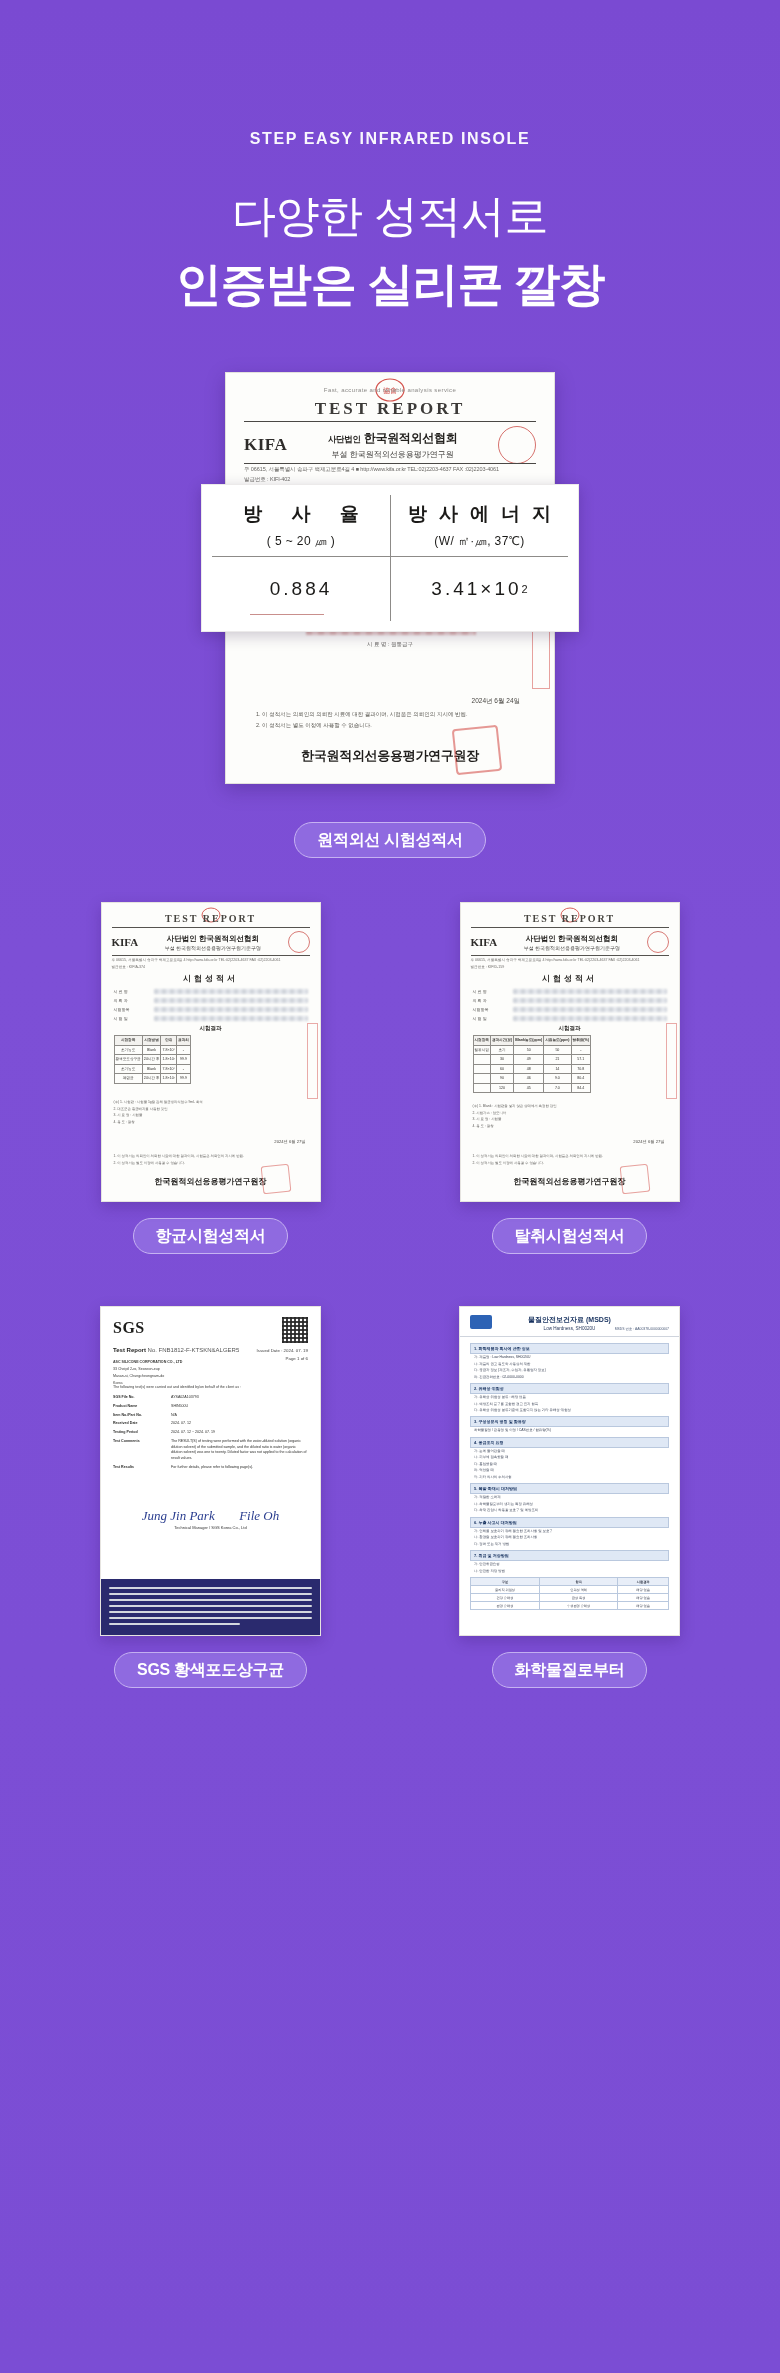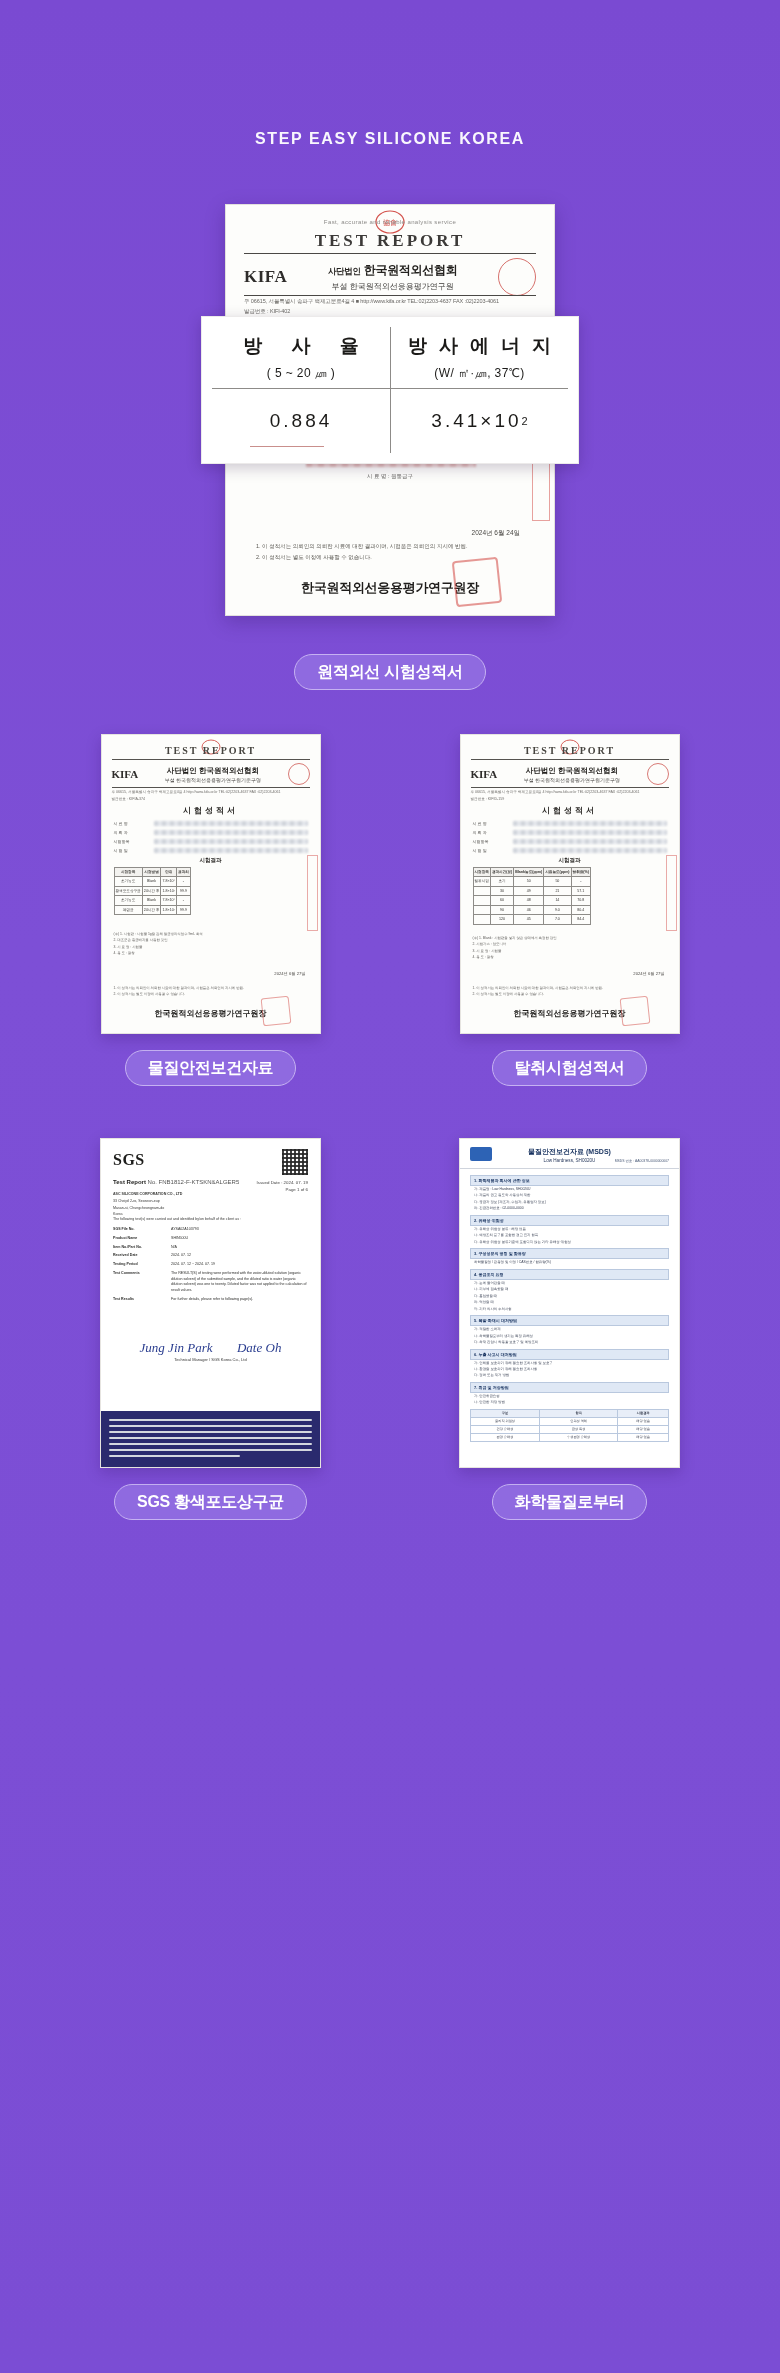--- a/index.html
+++ b/index.html
@@ -263,21 +263,25 @@
   .msds-tbl th { background: #e8eef8; font-weight: 700; }
 
   .footer-space { height: 30px; }
 </style>
 </head>
 <body>
 
 <div class="page">
 
   <div class="header">
-    <div class="eyebrow">STEP EASY SILICONE KOREA</div>
+    <div class="eyebrow">STEP EASY INFRARED INSOLE</div>
+    <div class="headline">
+      <span>다양한 성적서로</span>
+      <span class="bold">인증받은 실리콘 깔창</span>
+    </div>
   </div>
 
   <div class="hero-wrap">
     <div class="doc hero-doc">
 
       <svg class="stamp-top" viewBox="0 0 44 30">
         <ellipse cx="22" cy="13" rx="14" ry="11" fill="none" stroke="#d3504a" stroke-width="1.2"></ellipse>
         <text x="22" y="16" font-size="7" fill="#d3504a" text-anchor="middle" font-family="Liberation Serif, serif">協會</text>
       </svg>
 
@@ -470,21 +474,21 @@
         <div class="m-notes" style="top:250px;">
           <div>1. 이 성적서는 의뢰인이 의뢰한 시료에 대한 결과이며, 시험품은 의뢰인의 지시에 반됩.</div>
           <div>2. 이 성적서는 별도 이정에 사용할 수 없습니다.</div>
         </div>
 
         <div class="m-issuer">한국원적외선응용평가연구원장</div>
         <div class="m-seal2"></div>
         <div class="m-side"></div>
       </div>
       <div class="pill-under">
-        <span class="pill">물질안전보건자료</span>
+        <span class="pill">항균시험성적서</span>
       </div>
     </div>
 
     <div class="cell-wrap">
       <div class="doc mini">
         <svg class="m-stamp" viewBox="0 0 26 18">
           <ellipse cx="13" cy="8" rx="9" ry="7" fill="none" stroke="#d3504a" stroke-width=".9"></ellipse>
         </svg>
         <div class="m-title">TEST REPORT</div>
         <div class="m-rule" style="top:24px;"></div>
@@ -651,21 +655,21 @@
             <span class="v">The RESULT(S) of testing were performed with the water-diluted solution (organic dilution solvent) of the submitted sample, and the diluted ratio is water (organic dilution solvent) was one to twenty. Diluted factor was not applied to the calculation of result values.</span>
           </div>
           <div class="sgs-row">
             <span class="k">Test Results</span>
             <span class="v">For further details, please refer to following page(s).</span>
           </div>
         </div>
 
         <div class="sgs-sign">
           <span class="sig">Jung Jin Park</span>
-          <span class="sig">Date Oh</span>
+          <span class="sig">File Oh</span>
         </div>
         <div class="sgs-signline">Technical Manager / SGS Korea Co., Ltd</div>
 
         <div class="sgs-footer">
           <div class="fl ln lt" style="top:8px;"></div>
           <div class="fl ln lt" style="top:14px;"></div>
           <div class="fl ln lt" style="top:20px;"></div>
           <div class="fl ln lt" style="top:26px;"></div>
           <div class="fl ln lt" style="top:32px;"></div>
           <div class="fl ln lt" style="top:38px;"></div>

